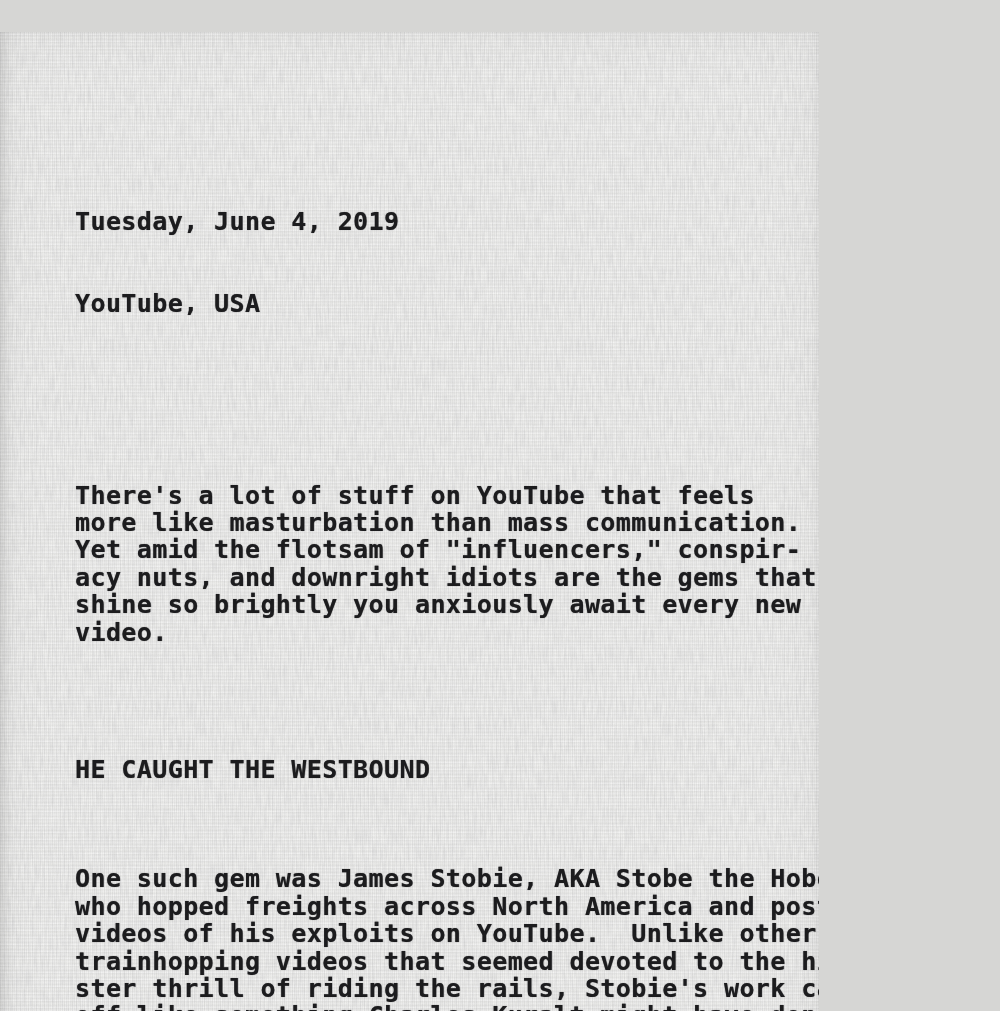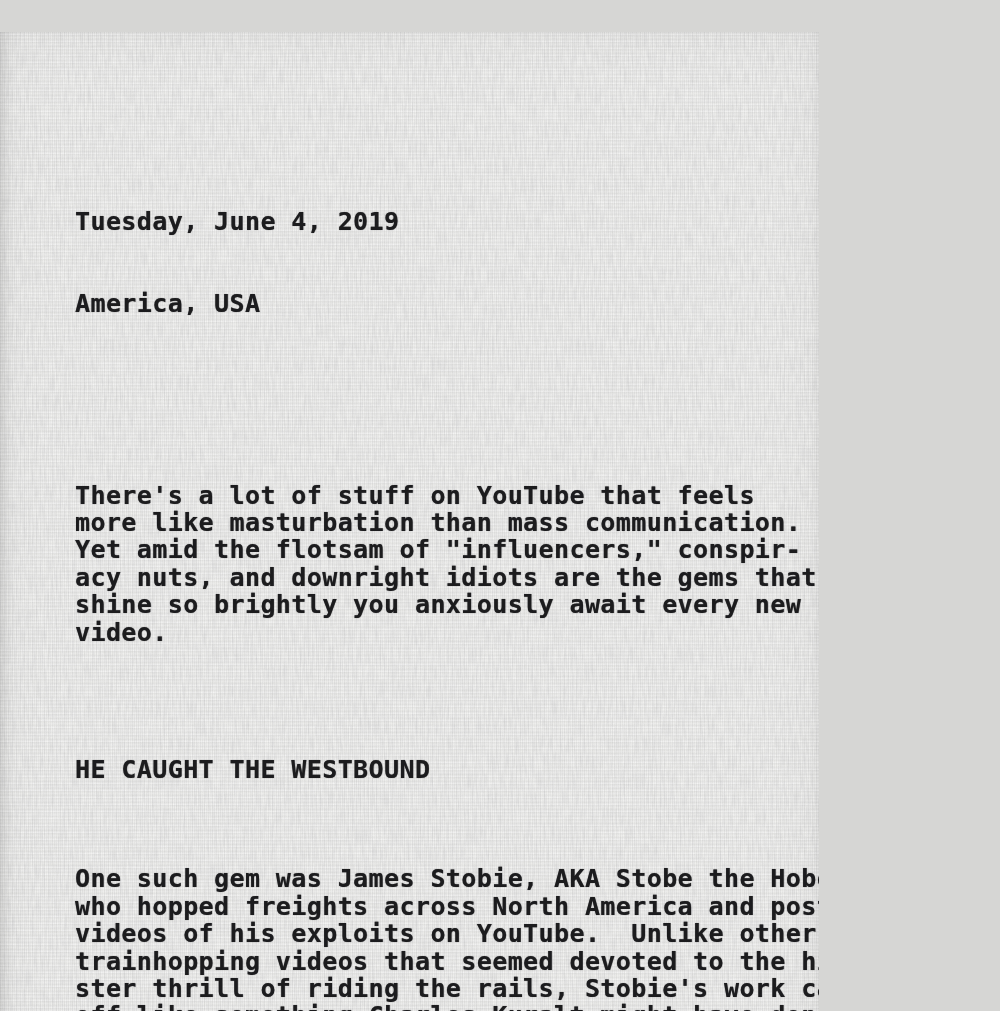--- a/index.html
+++ b/index.html
@@ -87,21 +87,21 @@
       </filter>
     </defs>
     <rect width="1000" height="1011" filter="url(#fibersV)" opacity="0.45"></rect>
     <rect width="1000" height="1011" filter="url(#fibersH)" opacity="0.30"></rect>
     <rect width="1000" height="1011" filter="url(#grain)" opacity="0.25"></rect>
   </svg>
 
   <div class="content">
     <div class="block">
       <div class="line">Tuesday, June 4, 2019</div>
-      <div class="line">America, USA</div>
+      <div class="line">YouTube, USA</div>
     </div>
 
     <div class="block">There's a lot of stuff on YouTube that feels
 more like masturbation than mass communication.
 Yet amid the flotsam of "influencers," conspir-
 acy nuts, and downright idiots are the gems that
 shine so brightly you anxiously await every new
 video.</div>
 
     <div class="block">HE CAUGHT THE WESTBOUND</div>

